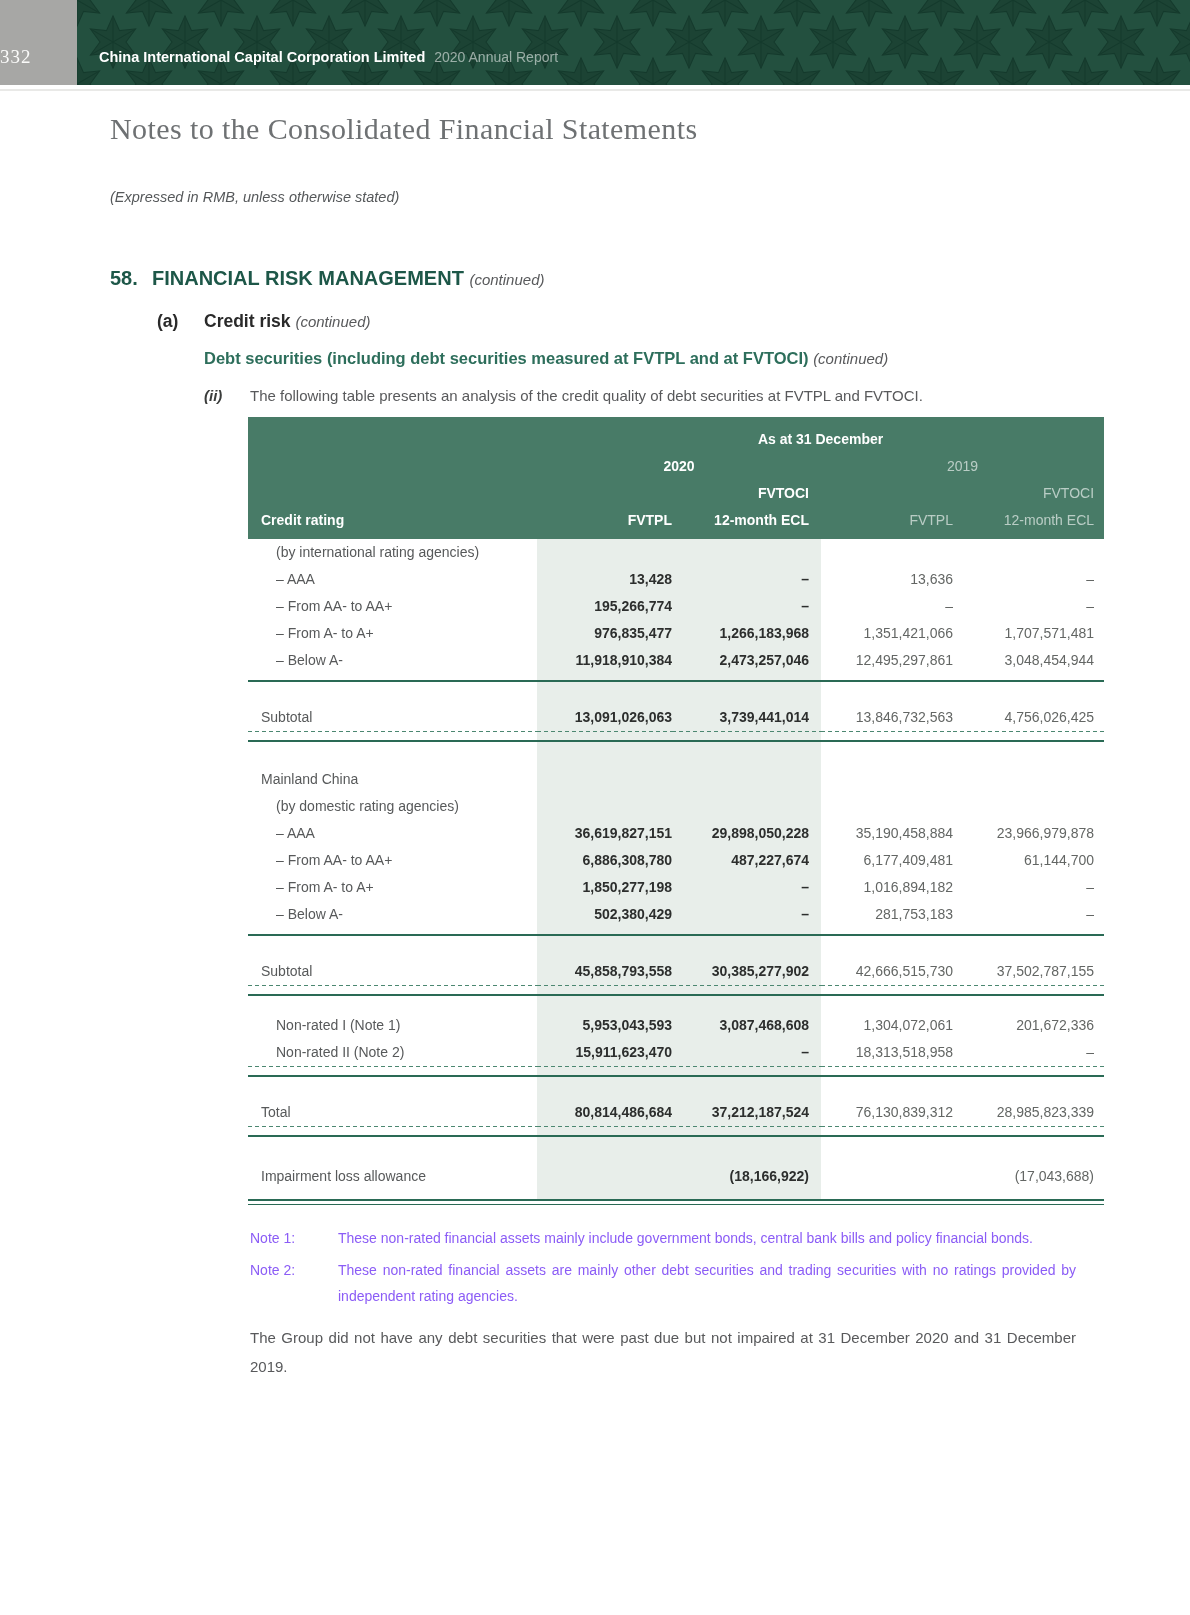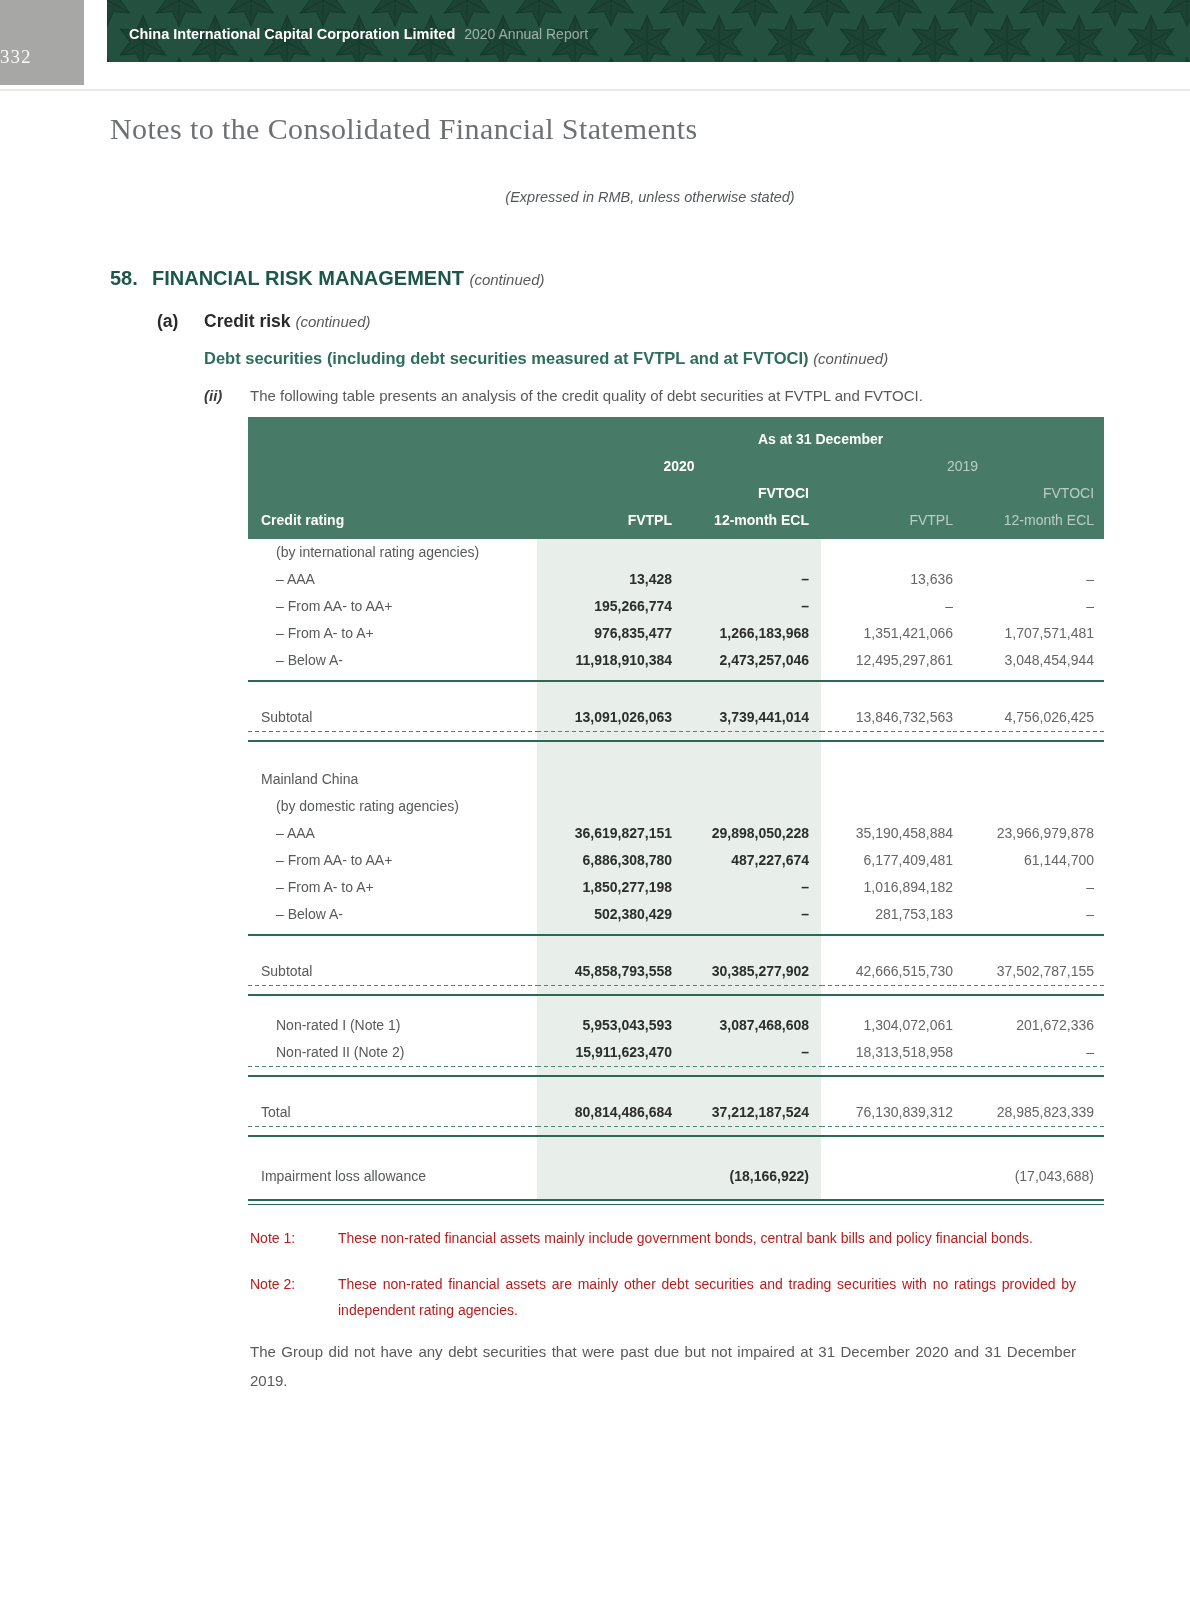--- a/index.html
+++ b/index.html
@@ -17,32 +17,32 @@
   }
   html,body{margin:0;padding:0;background:#fff;}
   body{font-family:"Liberation Sans",sans-serif;color:var(--c-text);}
   .page{position:relative;width:1190px;height:1615px;background:#fff;overflow:hidden;}
 
   
   header{position:absolute;top:0;left:0;width:1190px;height:86px;}
   .pagenum{position:absolute;left:0;top:0;width:84px;height:85px;background:var(--c-graybox);
            display:flex;align-items:center;justify-content:flex-start;}
   .pagenum span{font-family:"Liberation Serif",serif;font-size:19px;color:#fbfbfa;letter-spacing:1px;margin-top:28px;}
-  .banner{position:absolute;left:107px;top:0;right:0;height:62px;background:var(--c-banner);overflow:hidden;}
+  .banner{position:absolute;left:77px;top:0;right:0;height:85px;background:var(--c-banner);overflow:hidden;}
   .banner svg{position:absolute;inset:0;width:100%;height:100%;display:block;}
   .banner-text{position:absolute;left:22px;bottom:19px;white-space:nowrap;}
   .banner-text .co{font-size:14.5px;font-weight:700;color:#ffffff;}
   .banner-text .rep{font-size:14px;color:rgba(255,255,255,0.55);margin-left:9px;}
   .divider{position:absolute;top:89px;left:0;width:100%;height:2px;background:#e9e9e7;}
 
   
   main{position:absolute;top:91px;left:0;width:1190px;}
   .doc-title{margin:21px 0 0 110px;font-family:"Liberation Serif",serif;font-weight:400;
              font-size:30px;color:#6e7173;letter-spacing:0.4px;}
-  .doc-sub{margin:43px 0 0 110px;font-style:italic;font-size:14.5px;color:#55585a;text-align:center;}
+  .doc-sub{margin:43px 0 0 110px;font-style:italic;font-size:14.5px;color:#55585a;}
   .h58{margin:62px 0 0 110px;font-size:20px;font-weight:700;color:var(--c-dkgreen);}
   .h58 .no{display:inline-block;width:42px;}
   .cont{font-weight:400;font-style:italic;font-size:15px;color:#58595b;}
   .hcredit{margin:21px 0 0 157px;font-size:17.5px;font-weight:700;color:#2a2a2a;}
   .hcredit .no{display:inline-block;width:47px;}
   .hdebt{margin:17px 0 0 204px;font-size:16.5px;font-weight:700;color:var(--c-teal);}
   .hitem{margin:19px 0 0 204px;font-size:15px;color:#58595b;display:flex;}
   .hitem .no{display:inline-block;width:46px;font-weight:700;font-style:italic;color:#3a3c3b;flex:none;}
 
   
@@ -73,21 +73,21 @@
   tbody tr.rule-dashed td, tbody tr.rule-bottom td{
     padding-bottom:9px;border-bottom:2px solid var(--c-rule);}
   tbody tr.rule-dashed td{
     background-image:repeating-linear-gradient(90deg,var(--c-dash) 0 4px,rgba(0,0,0,0) 4px 7px);
     background-size:100% 1px;background-repeat:no-repeat;
     background-position:0 calc(100% - 8px);}
   .final-line{border-top:1.5px solid var(--c-rule);margin-top:3px;}
 
   
   .notes{margin:20px 0 0 250px;width:826px;}
-  .note{display:flex;margin-top:20px;font-size:14px;line-height:26px;color:#b91c1c;}
+  .note{display:flex;margin-top:6px;font-size:14px;line-height:26px;color:#8b5cf6;}
   .note .nl{flex:none;width:88px;}
   .note .nt{flex:1;text-align:justify;}
   .closing{margin:14px 0 0 250px;width:826px;font-size:15px;line-height:29px;
            color:#58595b;text-align:justify;}
 </style>
 </head>
 <body>
 
 <div class="page">
 

